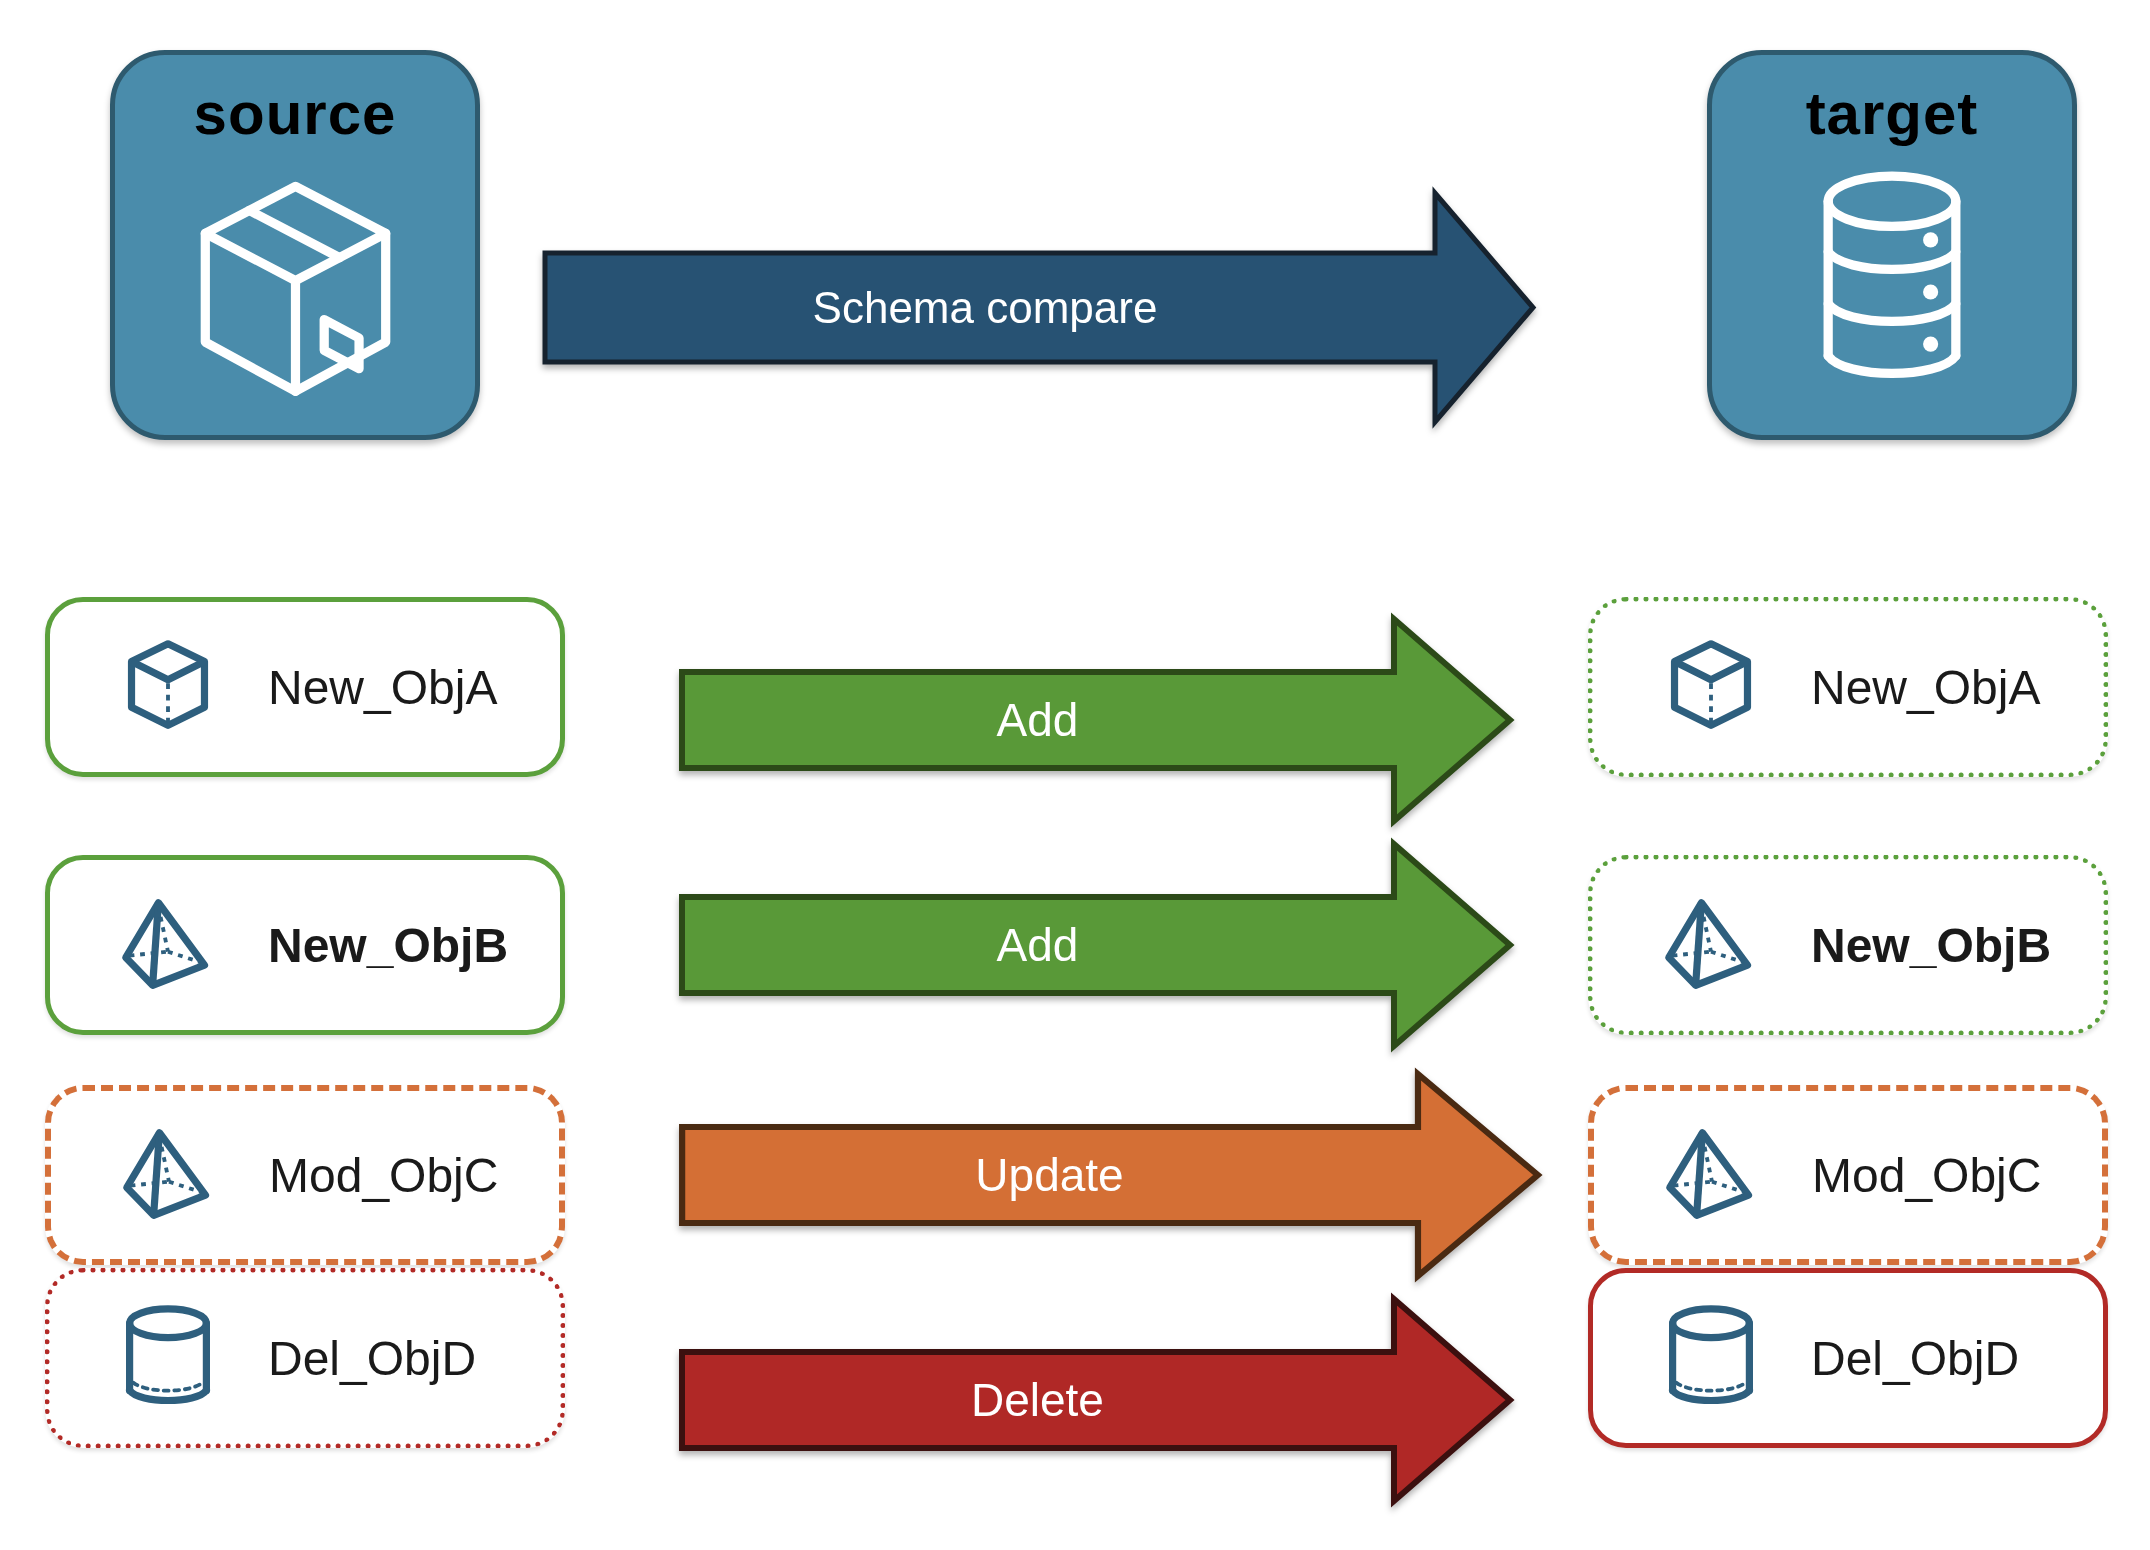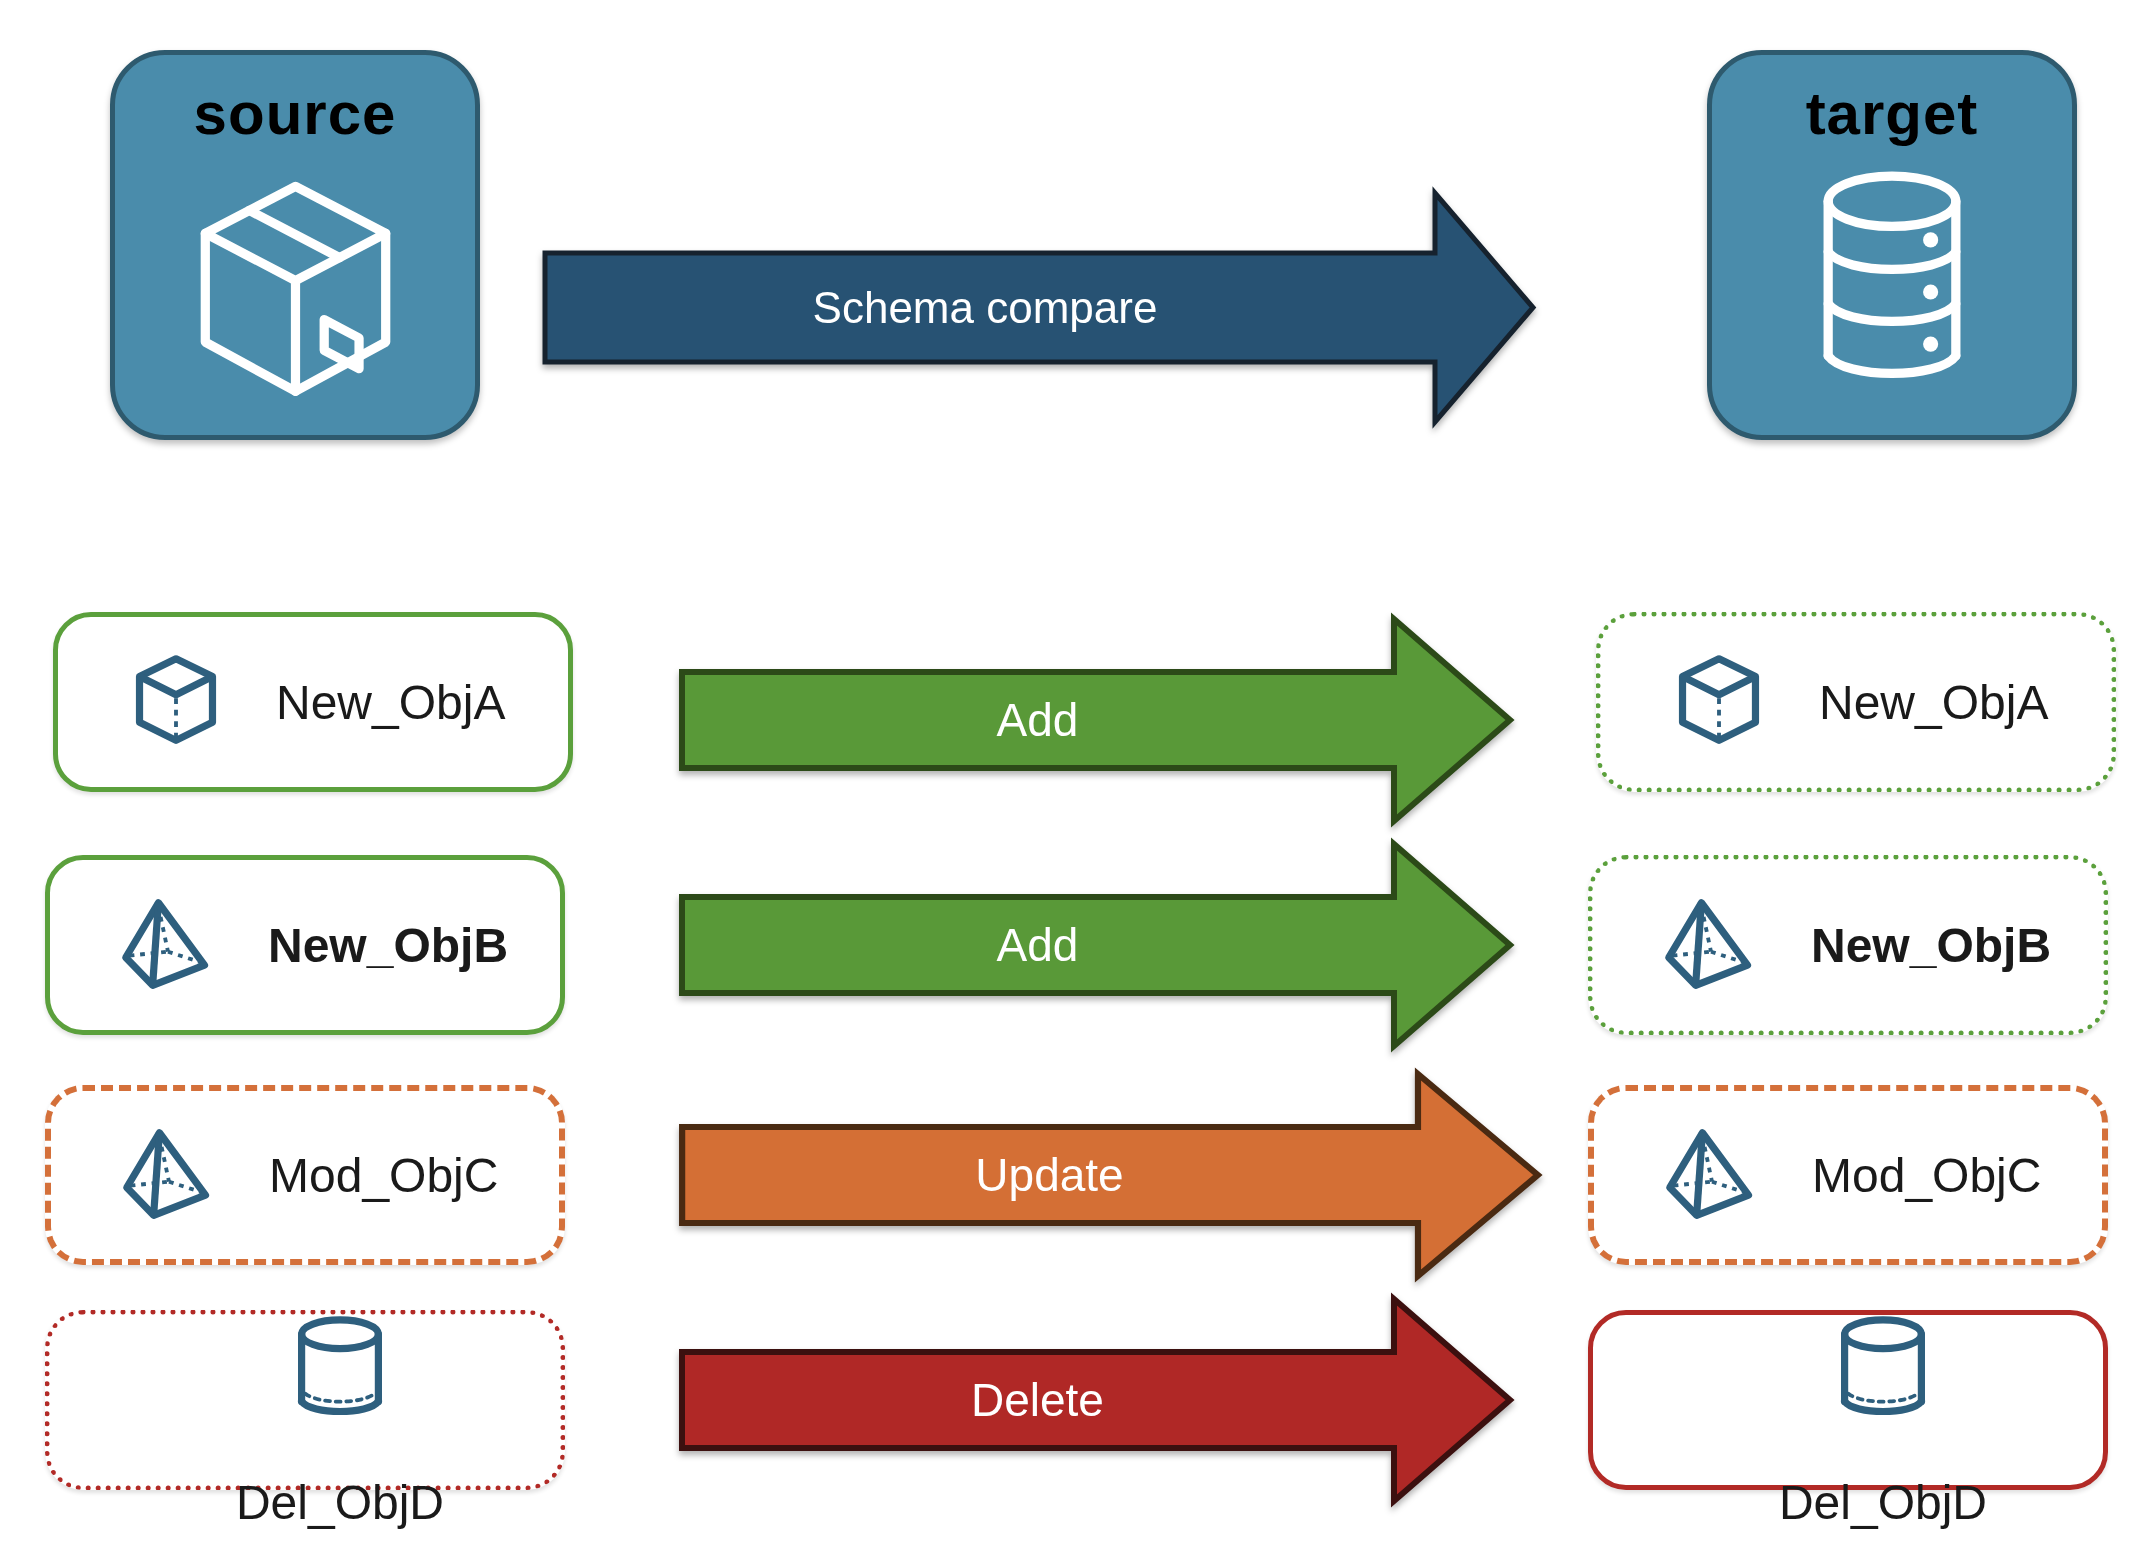--- a/index.html
+++ b/index.html
@@ -61,24 +61,24 @@
   .obj-box.col-source { left:45px; }
   .obj-box.col-target { left:1588px; }
   .obj-box.b-solid-green  { border:5px solid  var(--added-border,#5BA03C); }
   .obj-box.b-dotted-green { border:5px dotted var(--added-border,#5BA03C); }
   .obj-box.b-dashed-orange{ border:6px dashed var(--modified-border,#D4703A); }
   .obj-box.b-dotted-red   { border:5px dotted var(--deleted-border,#B22A26); }
   .obj-box.b-solid-red    { border:5px solid  var(--deleted-border,#B22A26); }
   .obj-icon { width:96px; flex:0 0 auto; fill:none; stroke:var(--icon-blue,#2E5F7E); }
   .obj-label { font-size:48px; color:var(--label-text,#1A1A1A); white-space:nowrap; }
 
-  .row-top-1 { top:612px;margin-left:8px; }  .arrow-top-1 { top:615px; }
+  .row-top-1 { top:597px; }  .arrow-top-1 { top:615px; }
   .row-top-2 { top:855px;font-weight:bold; }  .arrow-top-2 { top:840px; }
   .row-top-3 { top:1085px; } .arrow-top-3 { top:1070px;padding-left:28px; }
-  .row-top-4 { top:1310px;flex-direction:column; } .arrow-top-4 { top:1295px; }
+  .row-top-4 { top:1268px; } .arrow-top-4 { top:1295px; }
 
   .defs-hidden { position:absolute; width:0; height:0; overflow:hidden; }
 </style>
 </head>
 <body>
 
 <svg class="defs-hidden" aria-hidden="true">
   <defs>
     <g id="g-package" stroke-width="4.5" stroke-linejoin="round" stroke-linecap="round">
       <path fill="none" d="M50 6 L94 29 L50 52 L6 29 Z"></path>

